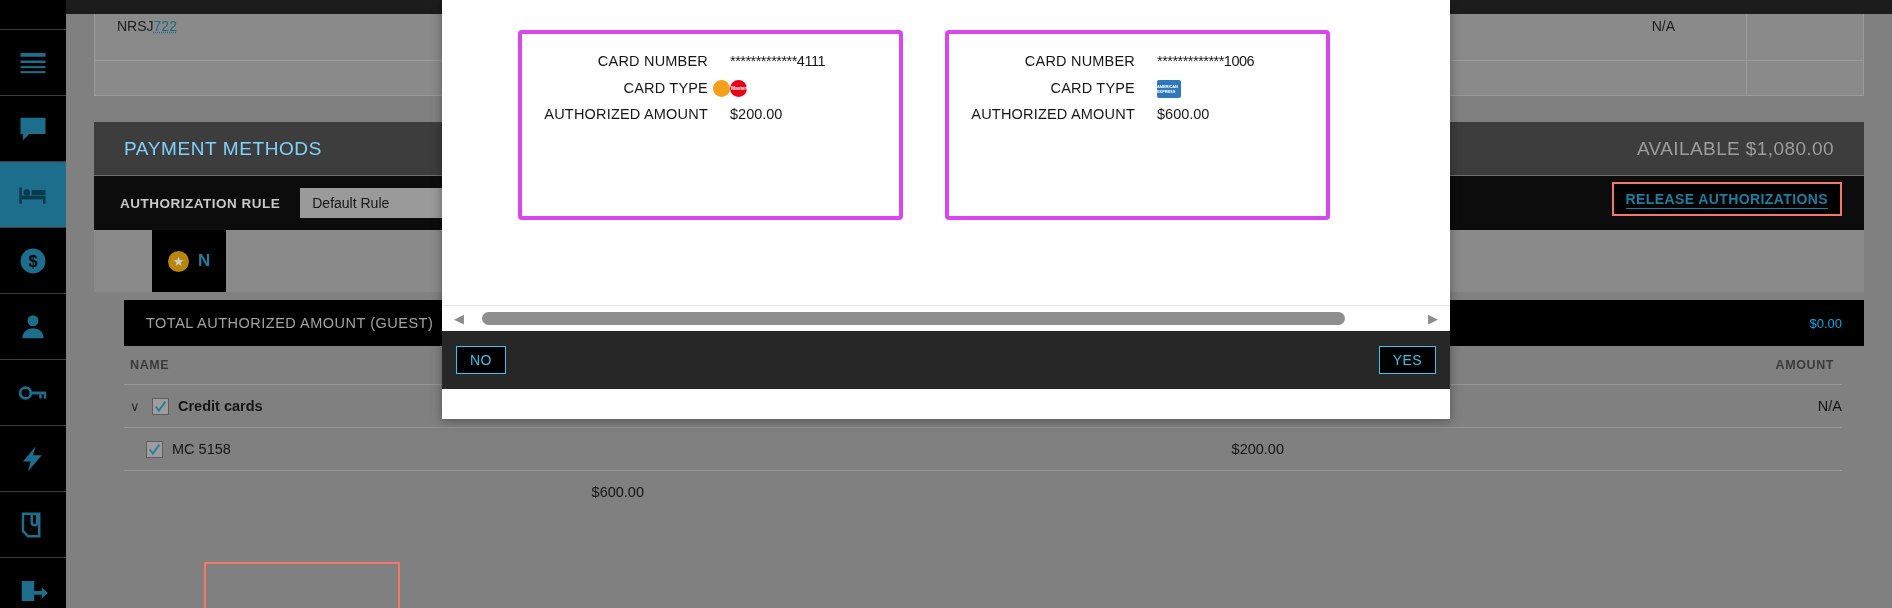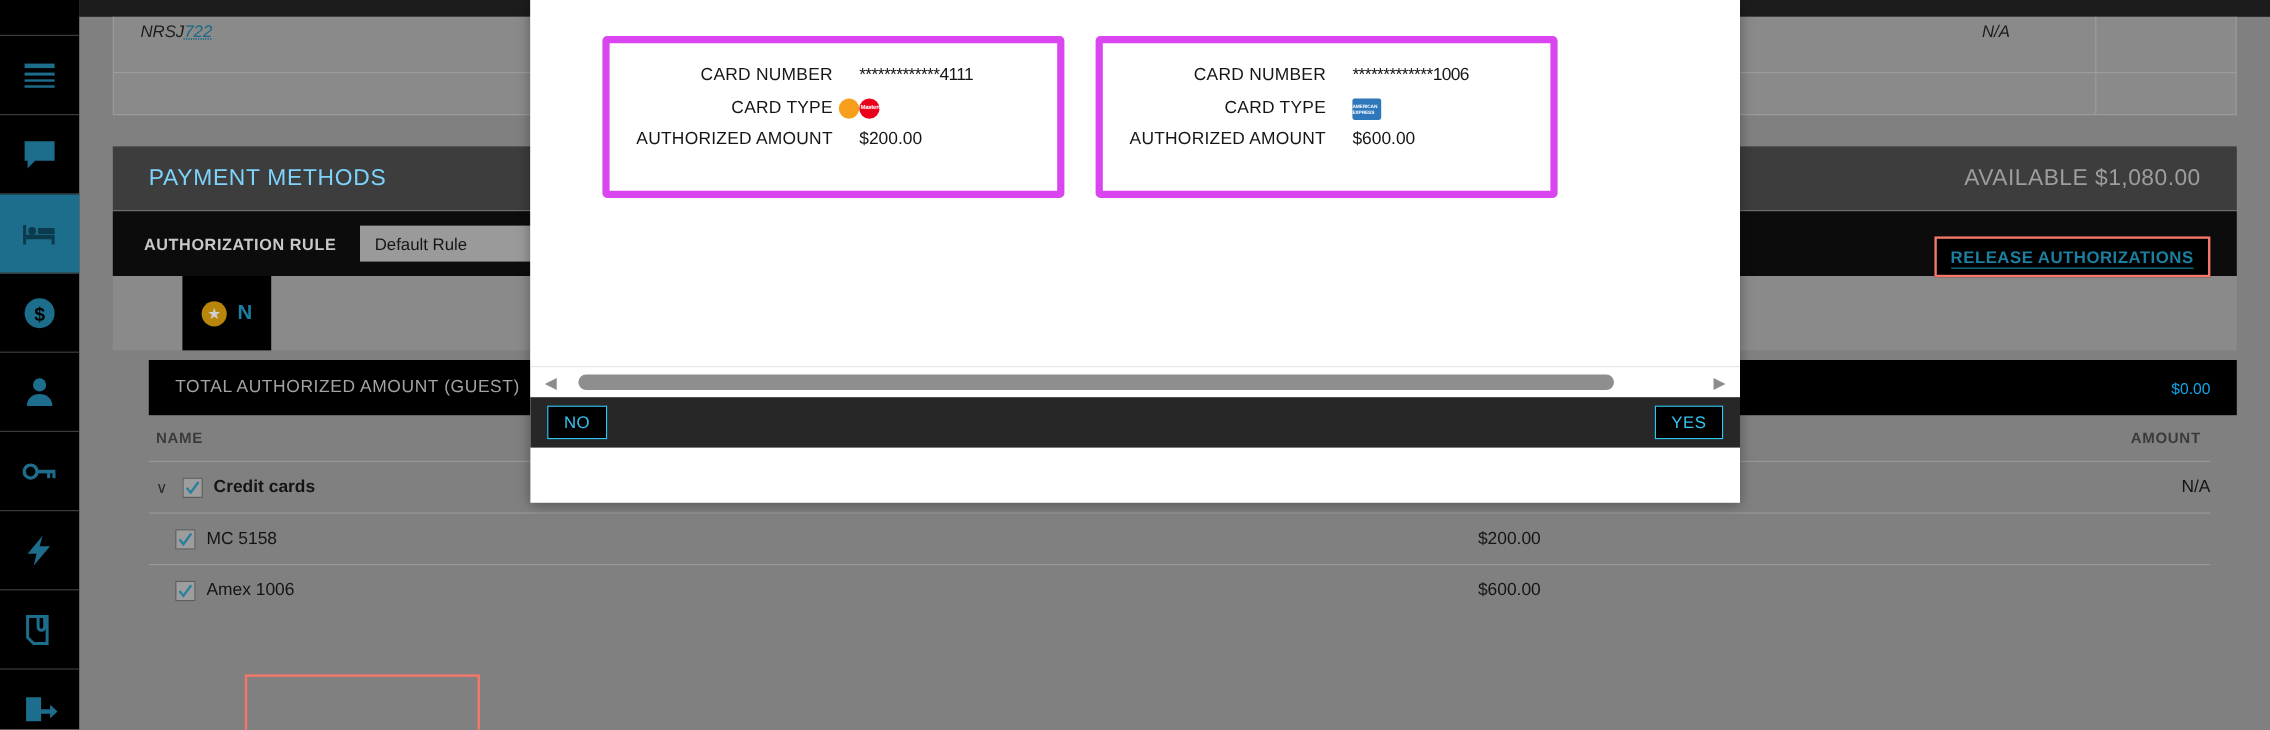--- a/index.html
+++ b/index.html
@@ -32,21 +32,21 @@
   .page { position: absolute; left: 66px; top: 0; right: 0; bottom: 0; }
 
   .topbar {
     position: absolute; left: 0; top: 0; right: 0; height: 14px; background: #1c1c1c;
   }
   .toprow {
     position: absolute; left: 28px; top: 14px; right: 28px; height: 82px;
     background: #8a8a8a; border: 1px solid #9a9a9a; border-top: none;
   }
   .toprow-inner { display: flex; padding: 4px 22px 0 22px; align-items: flex-start; }
-  .toprow-cell { font-size: 14px; color: #1d1d1d; font-style: italic; }
+  .toprow-cell { font-size: 14px; color: #1d1d1d; }
   .toprow-cell.link { color: #1a6a86; text-decoration: underline dotted; cursor: pointer; }
   .toprow-cell.right { margin-left: auto; margin-right: 166px; }
   .toprow-div { position: absolute; left: 0; right: 0; top: 46px; height: 1px; background: #9c9c9c; }
   .toprow-vdiv { position: absolute; right: 116px; top: 0; bottom: 0; width: 1px; background: #9c9c9c; }
 
   
   .pm-panel { position: absolute; left: 28px; top: 122px; right: 28px; bottom: 0; }
   .pm-header {
     height: 54px; background: #3d3d3d; display: flex; align-items: center;
     padding: 0 30px; border-bottom: 1px solid #6f6f6f;
@@ -58,21 +58,21 @@
     height: 54px; background: #0c0c0c; display: flex; align-items: center;
     padding: 0 26px; position: relative;
   }
   .rule-label { color: #c9c9c9; font-size: 13.5px; font-weight: bold; letter-spacing: .5px; }
   .rule-select {
     margin-left: 20px; width: 160px; height: 30px; background: #9a9a9a;
     border: none; color: #161616; font-size: 14px; padding: 0 8px;
     font-family: "Liberation Sans", sans-serif;
   }
   .release-btn {
-    position: absolute; right: 22px; top: 21px;
+    position: absolute; right: 22px; top: 6px;
     border: 2px solid #f4776a; background: #000;
     padding: 7px 12px; color: #1a7fa0; font-size: 14px; font-weight: bold;
     letter-spacing: .4px; cursor: pointer;
   }
   .release-btn .inner { border-bottom: 1px solid #1a7fa0; padding-bottom: 1px; }
 
   
   .auth-strip { height: 62px; background: #8a8a8a; display: flex; align-items: center; padding-left: 30px; }
   .auth-title { color: #2b2b2b; font-size: 19px; letter-spacing: .3px; }
   .auth-chip {
@@ -128,22 +128,23 @@
     height: 46px; background: #767676; display: flex; align-items: center;
     padding: 0 18px 0 20px;
   }
   .modal-title { color: #fff; font-size: 17px; letter-spacing: .5px; }
   .modal-close {
     margin-left: auto; width: 28px; height: 28px; cursor: pointer;
     display: flex; align-items: center; justify-content: center;
   }
   .modal-body { height: 305px; background: #fff; padding: 30px 60px 0 60px; display: flex; gap: 26px; }
   .card {
-    width: 385px; height: 135px; border: 6px solid #d946ef; border-radius: 4px;
+    width: 385px; height: 190px; border: 4px solid #d946ef; border-radius: 4px;
     padding: 18px 20px 0 0;
+    margin-left: 16px;
   }
   .crow { display: flex; align-items: flex-start; margin-bottom: 7px; }
   .clabel {
     width: 208px; text-align: right; padding-right: 22px;
     font-size: 14.5px; color: #161616; letter-spacing: .2px; line-height: 1.35;
   }
   .cval { font-size: 14.5px; color: #161616; padding-top: 1px; }
   .mask { letter-spacing: -0.5px; }
 
   .brand-mc { width: 27px; height: 17px; position: relative; }
@@ -166,21 +167,21 @@
     height: 26px; background: #fff; display: flex; align-items: center;
     padding: 0 12px; border-top: 1px solid #e6e6e6;
   }
   .sb-arrow { color: #8c8c8c; font-size: 13px; cursor: pointer; user-select: none; }
   .sb-track { flex: 1; height: 13px; margin: 0 8px; position: relative; }
   .sb-thumb {
     position: absolute; left: 10px; top: 0; width: 91%; height: 13px;
     background: #8e8e8e; border-radius: 7px; cursor: pointer;
   }
   .modal-foot {
-    height: 42px; background: #272727; display: flex; align-items: center;
+    height: 58px; background: #272727; display: flex; align-items: center;
     padding: 0 14px; justify-content: space-between;
   }
   .mbtn {
     background: #000; border: 1px solid #35c3ef; color: #35c3ef;
     font-size: 14px; padding: 5px 13px; cursor: pointer; letter-spacing: .4px;
     font-family: "Liberation Sans", sans-serif;
   }
 </style>
 </head>
 <body>
@@ -332,28 +333,20 @@
               </svg>
             </span>
             <span class="td">MC 5158</span>
           </div>
           <div class="col-mid td r">$200.00</div>
           <div class="col-amt td" style="text-align:left;padding-left:46px"></div>
           <div class="td r" style="width:120px"></div>
         </div>
 
         <div class="tr">
-          <div class="col-name cell-name indent">
-            <span class="cb">
-              <svg viewBox="0 0 16 16">
-                <path d="M2 8l4 5 8-11" fill="none" stroke="#2a7f9e" stroke-width="2.4"></path>
-              </svg>
-            </span>
-            <span class="td">Amex 1006</span>
-          </div>
           <div class="col-mid td r">$600.00</div>
           <div class="col-amt td" style="text-align:left;padding-left:46px"></div>
           <div class="td r" style="width:120px"></div>
         </div>
       </div>
 
       <div class="sel-box"></div>
     </div>
   </div>
 

